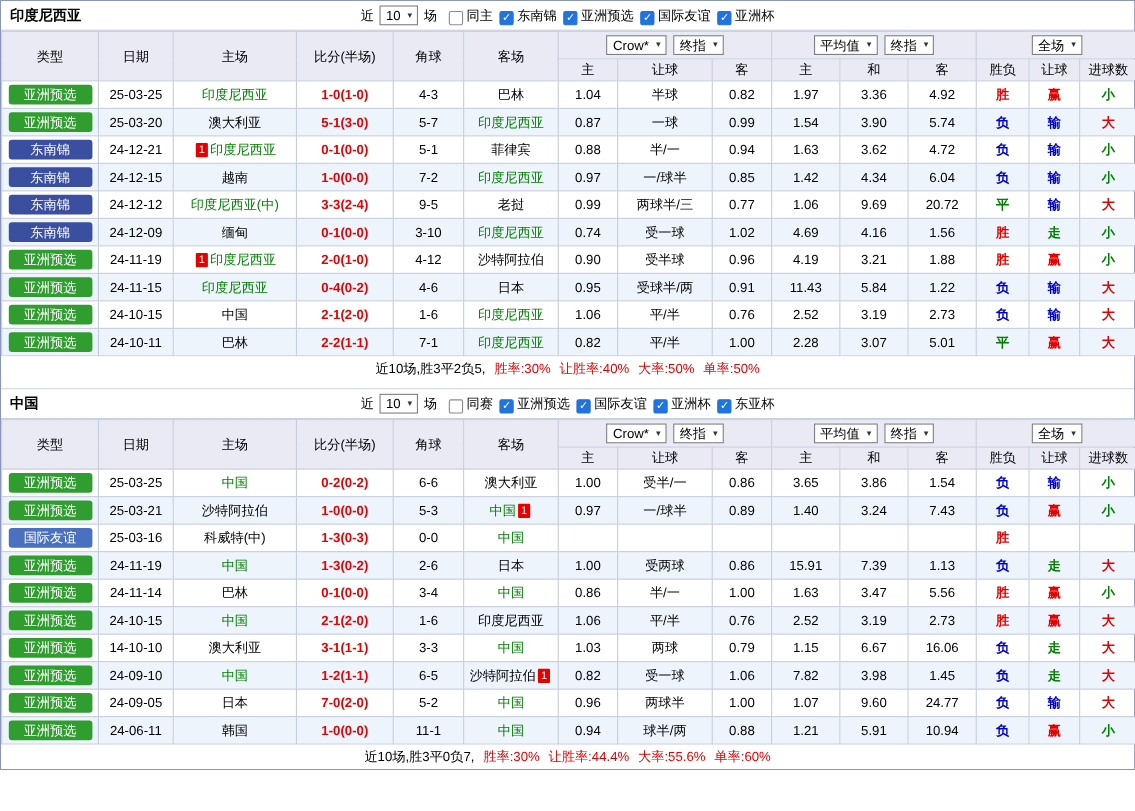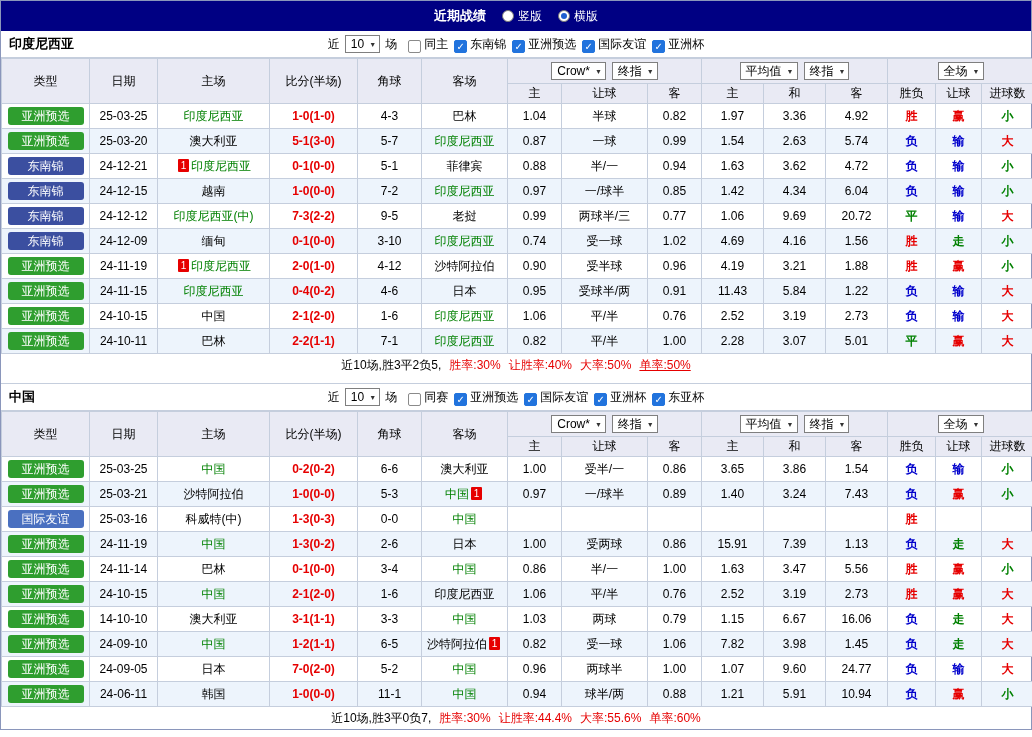--- a/index.html
+++ b/index.html
@@ -48,31 +48,20 @@
   
   .sec-footer{height:22px;display:flex;align-items:center;justify-content:center;background:#fff}
   .fseg{margin:0 4px}
   .section+.section{margin-top:7px;border-top:1px solid var(--border)}
 </style>
 </head>
 <body>
 
 <div class="page">
 
-  <div class="topbar">
-    <span class="title">近期战绩</span>
-    <span class="radio-opt">
-      <span class="radio"></span>
-      <span>竖版</span>
-    </span>
-    <span class="radio-opt">
-      <span class="radio on"></span>
-      <span>横版</span>
-    </span>
-  </div>
 
   <div class="section">
     <div class="filter-row">
       <span class="team">印度尼西亚</span>
       <div class="controls">
         <span>近</span>
         <span class="select">
           <span>10</span>
           <span class="arr">▼</span>
         </span>
@@ -195,21 +184,21 @@
             <td class="c-type"><span class="badge" style="background: rgb(47, 158, 47);">亚洲预选</span></td>
             <td class="c-date">25-03-20</td>
             <td class="c-team"><span class="tname">澳大利亚</span></td>
             <td class="c-score"><span class="score">5-1(3-0)</span></td>
             <td class="c-corner">5-7</td>
             <td class="c-team"><span class="tname focus">印度尼西亚</span></td>
             <td class="c-num">0.87</td>
             <td class="c-num">一球</td>
             <td class="c-num">0.99</td>
             <td class="c-num">1.54</td>
-            <td class="c-num">2.63</td>
+            <td class="c-num">3.90</td>
             <td class="c-num">5.74</td>
             <td class="c-res"><span class="resv" style="color: rgb(0, 0, 204);">负</span></td>
             <td class="c-res"><span class="resv" style="color: rgb(0, 0, 204);">输</span></td>
             <td class="c-res"><span class="resv" style="color: rgb(230, 0, 0);">大</span></td>
           </tr>
           <tr>
             <td class="c-type"><span class="badge" style="background: rgb(59, 79, 160);">东南锦</span></td>
             <td class="c-date">24-12-21</td>
             <td class="c-team"><span class="redcard">1</span><span class="tname focus">印度尼西亚</span></td>
             <td class="c-score"><span class="score">0-1(0-0)</span></td>
@@ -239,21 +228,21 @@
             <td class="c-num">4.34</td>
             <td class="c-num">6.04</td>
             <td class="c-res"><span class="resv" style="color: rgb(0, 0, 204);">负</span></td>
             <td class="c-res"><span class="resv" style="color: rgb(0, 0, 204);">输</span></td>
             <td class="c-res"><span class="resv" style="color: rgb(0, 128, 0);">小</span></td>
           </tr>
           <tr>
             <td class="c-type"><span class="badge" style="background: rgb(59, 79, 160);">东南锦</span></td>
             <td class="c-date">24-12-12</td>
             <td class="c-team"><span class="tname focus">印度尼西亚(中)</span></td>
-            <td class="c-score"><span class="score">7-3(2-2)</span></td>
+            <td class="c-score"><span class="score">3-3(2-4)</span></td>
             <td class="c-corner">9-5</td>
             <td class="c-team"><span class="tname">老挝</span></td>
             <td class="c-num">0.99</td>
             <td class="c-num">两球半/三</td>
             <td class="c-num">0.77</td>
             <td class="c-num">1.06</td>
             <td class="c-num">9.69</td>
             <td class="c-num">20.72</td>
             <td class="c-res"><span class="resv" style="color: rgb(0, 128, 0);">平</span></td>
             <td class="c-res"><span class="resv" style="color: rgb(0, 0, 204);">输</span></td>
@@ -344,21 +333,21 @@
             <td class="c-res"><span class="resv" style="color: rgb(230, 0, 0);">赢</span></td>
             <td class="c-res"><span class="resv" style="color: rgb(230, 0, 0);">大</span></td>
           </tr>
         </tbody>
     </table>
     <div class="sec-footer">
         <span class="fseg">近10场,胜3平2负5,</span>
         <span class="fseg" style="color: rgb(230, 0, 0);">胜率:30%</span>
         <span class="fseg" style="color: rgb(230, 0, 0);">让胜率:40%</span>
         <span class="fseg" style="color: rgb(230, 0, 0);">大率:50%</span>
-        <span class="fseg" style="color: rgb(230, 0, 0); text-decoration: underline;">单率:50%</span>
+        <span class="fseg" style="color: rgb(230, 0, 0);">单率:50%</span>
       </div>
   </div>
 
   <div class="section">
     <div class="filter-row">
       <span class="team">中国</span>
       <div class="controls">
         <span>近</span>
         <span class="select">
           <span>10</span>

